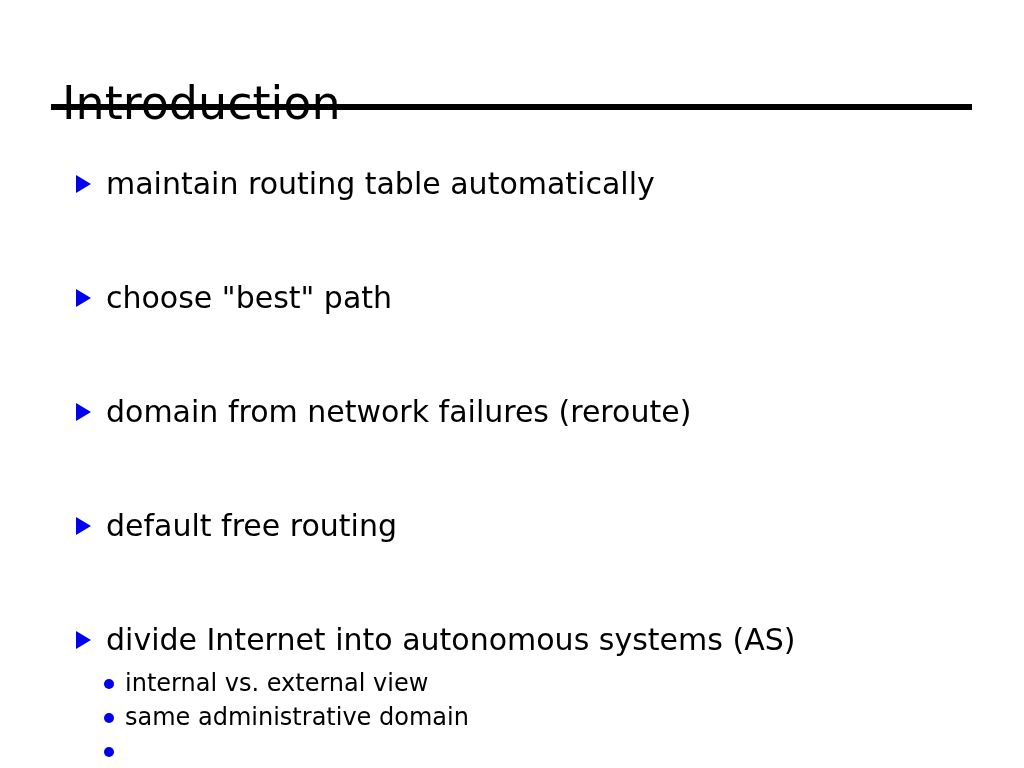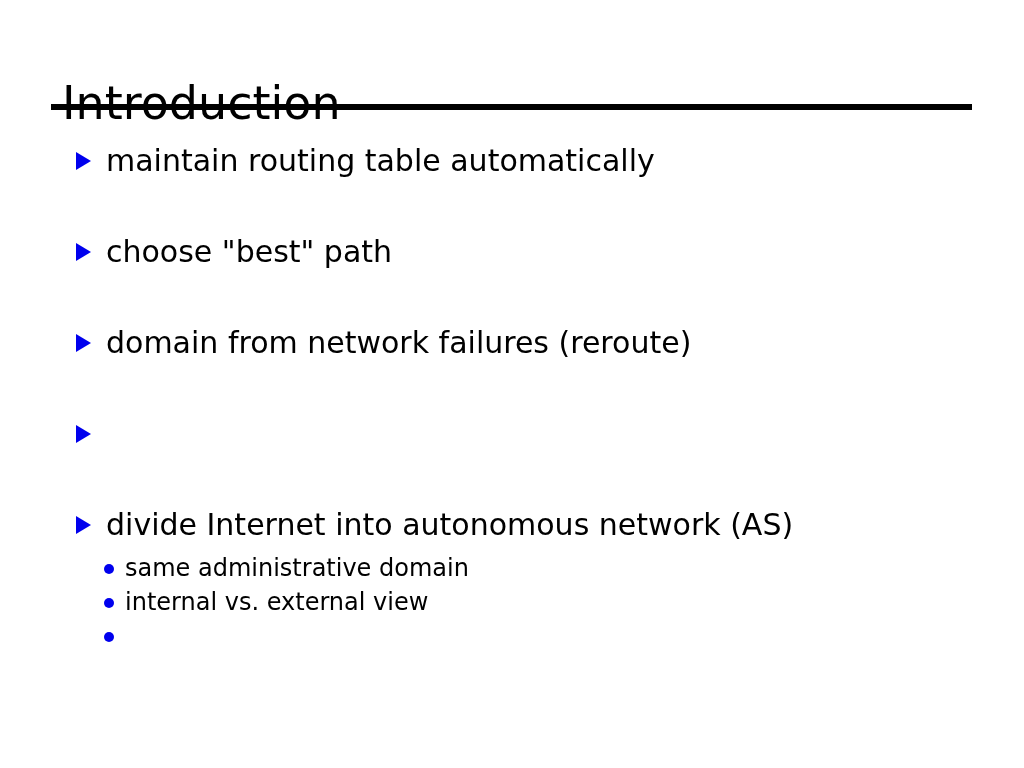--- a/index.html
+++ b/index.html
@@ -50,20 +50,21 @@
   
   .body-area {
     position: absolute;
     left: 0;
     top: 142px;
     width: 1024px;
   }
 
   .bullet-group {
     position: relative;
+    margin-top: 23px;
   }
 
   .bullet-l1 {
     position: relative;
     display: flex;
     align-items: flex-start;
     padding-left: 76px;
     height: 91px;
     box-sizing: border-box;
   }
@@ -164,46 +165,47 @@
         </span>
         <span class="text-l1">domain from network failures (reroute)</span>
       </div>
     </div>
 
     <div class="bullet-group">
       <div class="bullet-l1">
         <span class="marker">
           <span class="tri"></span>
         </span>
-      </div>
-    </div>
-
-    <div class="bullet-group">
-      <div class="bullet-l1">
-        <span class="marker">
-          <span class="tri"></span>
-        </span>
-        <span class="text-l1">divide Internet into autonomous network (AS)</span>
+        <span class="text-l1">default free routing</span>
+      </div>
+    </div>
+
+    <div class="bullet-group">
+      <div class="bullet-l1">
+        <span class="marker">
+          <span class="tri"></span>
+        </span>
+        <span class="text-l1">divide Internet into autonomous systems (AS)</span>
       </div>
 
       <div class="sub-list">
+        <div class="bullet-l2">
+          <span class="marker">
+            <span class="dot"></span>
+          </span>
+          <span class="text-l2">internal vs. external view</span>
+        </div>
         <div class="bullet-l2">
           <span class="marker">
             <span class="dot"></span>
           </span>
           <span class="text-l2">same administrative domain</span>
         </div>
         <div class="bullet-l2">
           <span class="marker">
             <span class="dot"></span>
           </span>
-          <span class="text-l2">internal vs. external view</span>
-        </div>
-        <div class="bullet-l2">
-          <span class="marker">
-            <span class="dot"></span>
-          </span>
         </div>
       </div>
     </div>
 
   </div>
 </div>
 
 </body></html>

